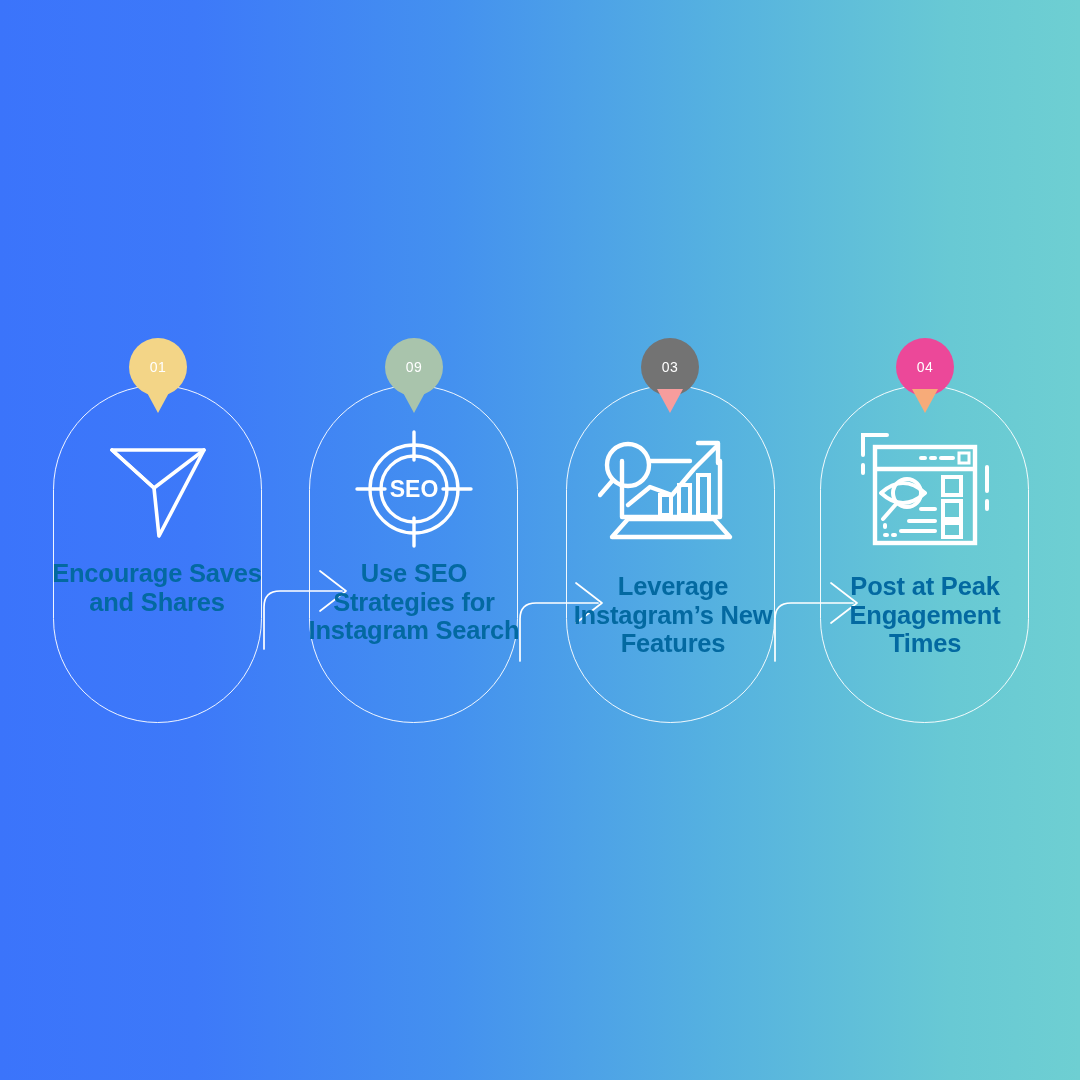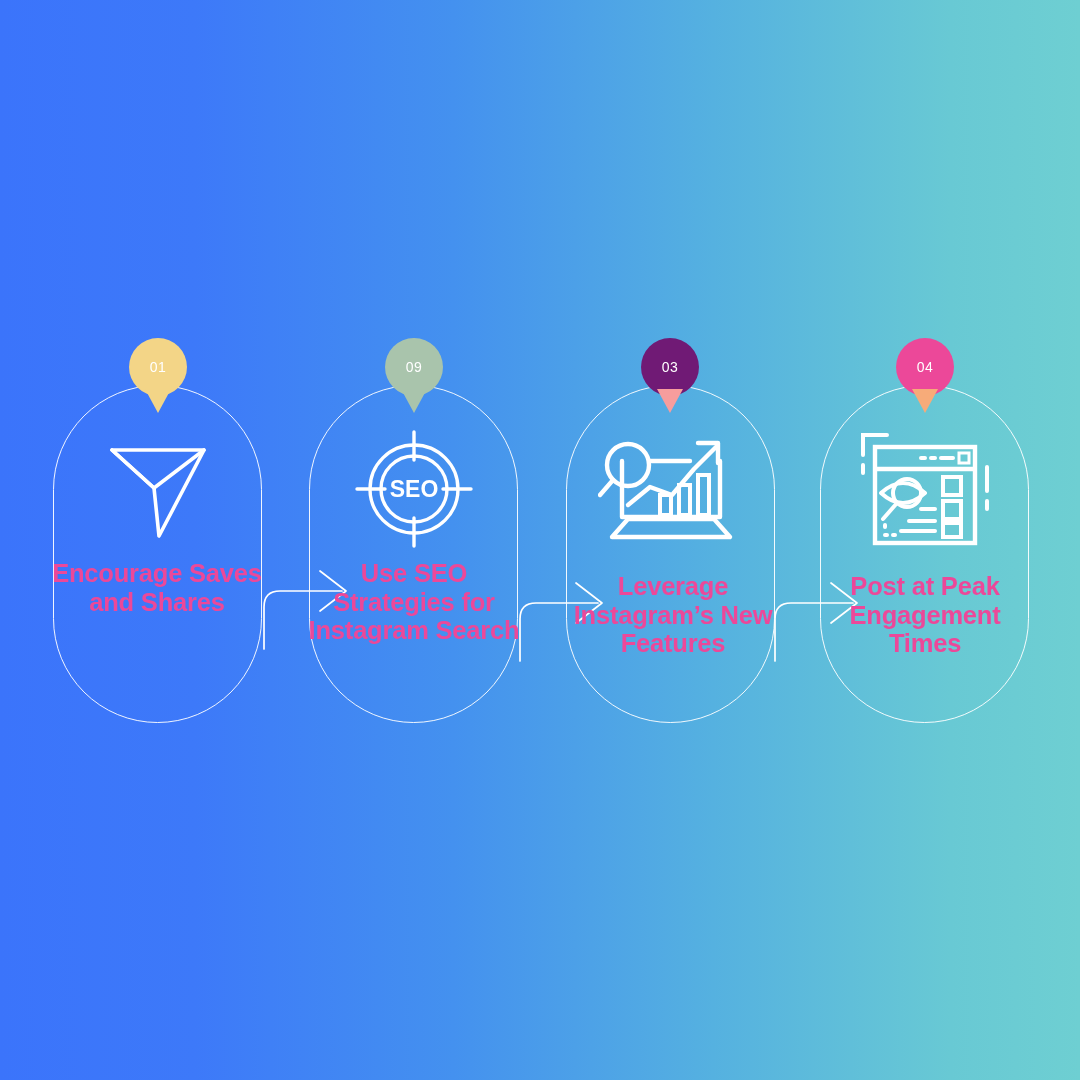--- a/index.html
+++ b/index.html
@@ -107,21 +107,21 @@
   .icon-2 { left: 309px; }
   .icon-3 { left: 566px; }
   .icon-4 { left: 820px; }
   .icon-wrap svg { display: block; }
 
   
   .label {
     position: absolute;
     width: 230px;
     text-align: center;
-    color: #ec4899;
+    color: #0369a1;
     font-size: 25.5px;
     font-weight: bold;
     line-height: 28.5px;
     letter-spacing: -0.2px;
     z-index: 5;
   }
   .label-1 { left: 42px;  top: 559px; }
   .label-2 { left: 299px; top: 559px; text-align: center; }
   .label-3 { left: 558px; top: 572px; }
   .label-4 { left: 810px; top: 572px; }
@@ -234,21 +234,21 @@
         <line x1="34" y1="104" x2="36" y2="104" stroke="#ffffff" stroke-width="4" stroke-linecap="round"></line>
       </svg>
     </div>
 
     <div class="pin pin-1" style="background: rgb(243, 213, 135); color: rgb(243, 213, 135);">
       <span class="pin-num">01</span>
     </div>
     <div class="pin pin-2" style="background: rgb(169, 196, 172); color: rgb(169, 196, 172);">
       <span class="pin-num">09</span>
     </div>
-    <div class="pin pin-3" style="background: #701a75; color: rgb(247, 157, 157);">
+    <div class="pin pin-3" style="background: #737373; color: rgb(247, 157, 157);">
       <span class="pin-num">03</span>
     </div>
     <div class="pin pin-4" style="background: #ec4899; color: rgb(247, 171, 121);">
       <span class="pin-num">04</span>
     </div>
 
     <div class="label label-1">Encourage Saves and Shares</div>
     <div class="label label-2">Use SEO Strategies for Instagram Search</div>
     <div class="label label-4">Post at Peak Engagement Times</div>
     <div class="label label-3">Leverage Instagram’s New Features</div>

